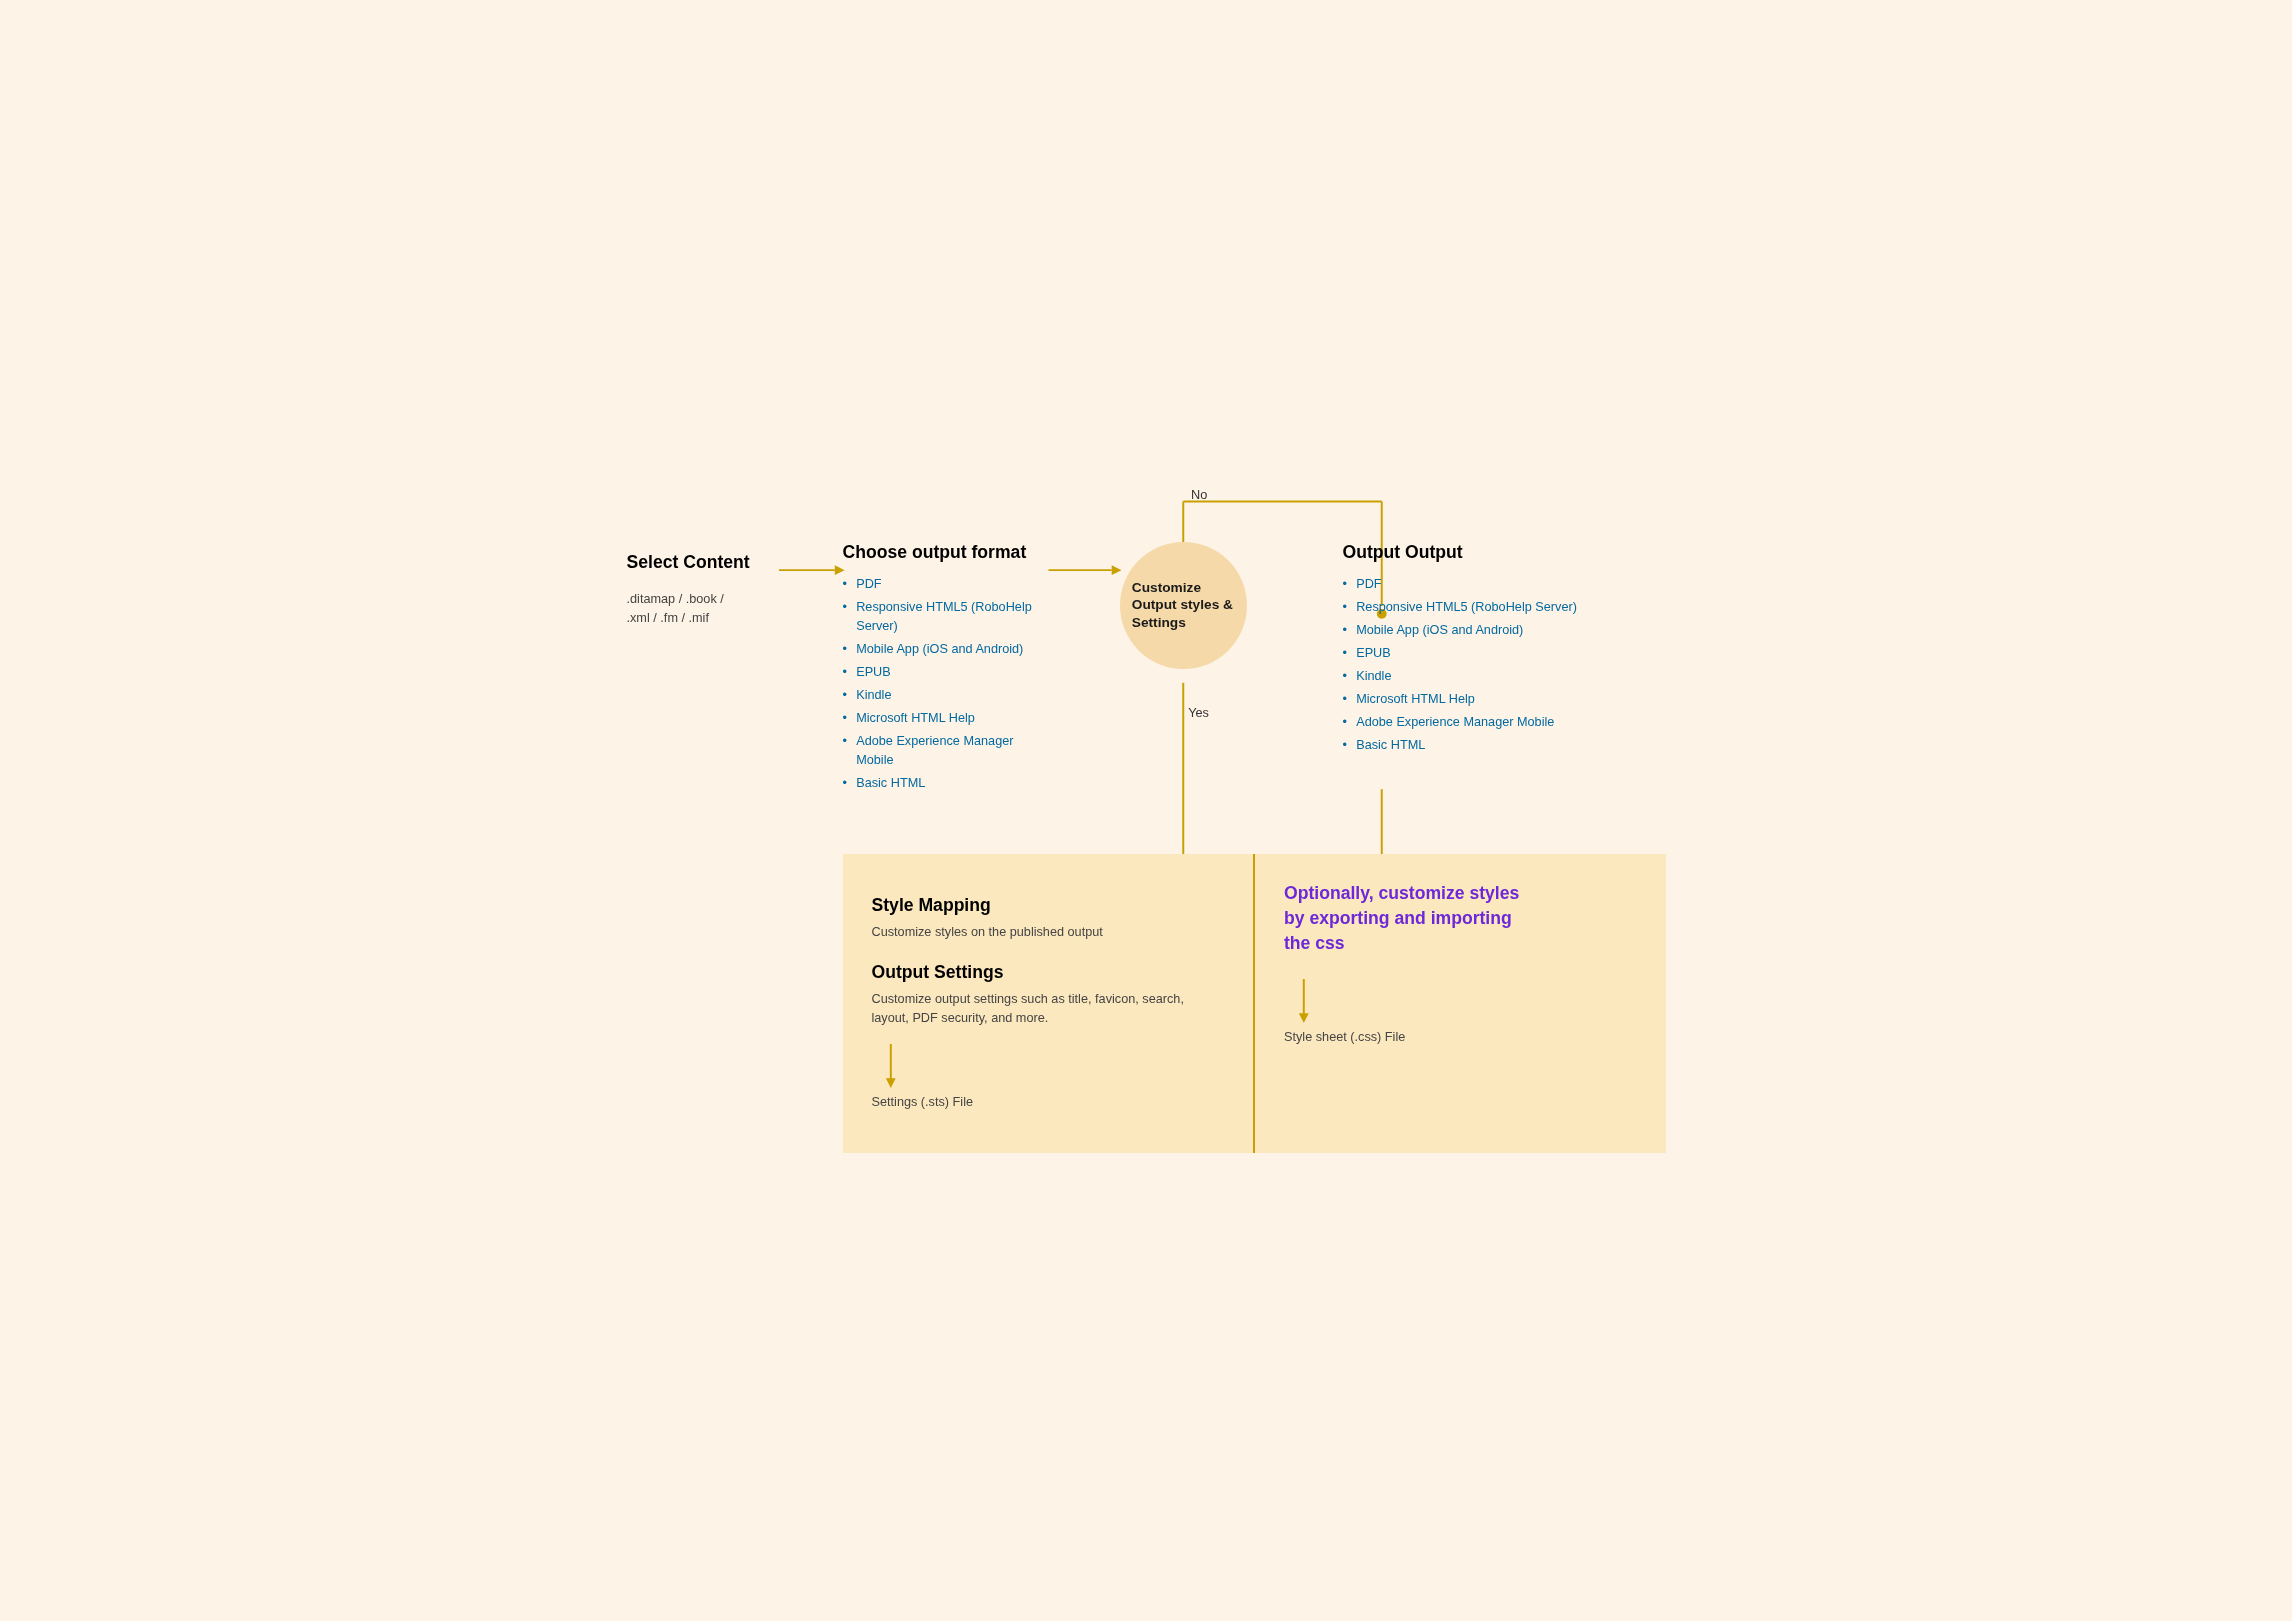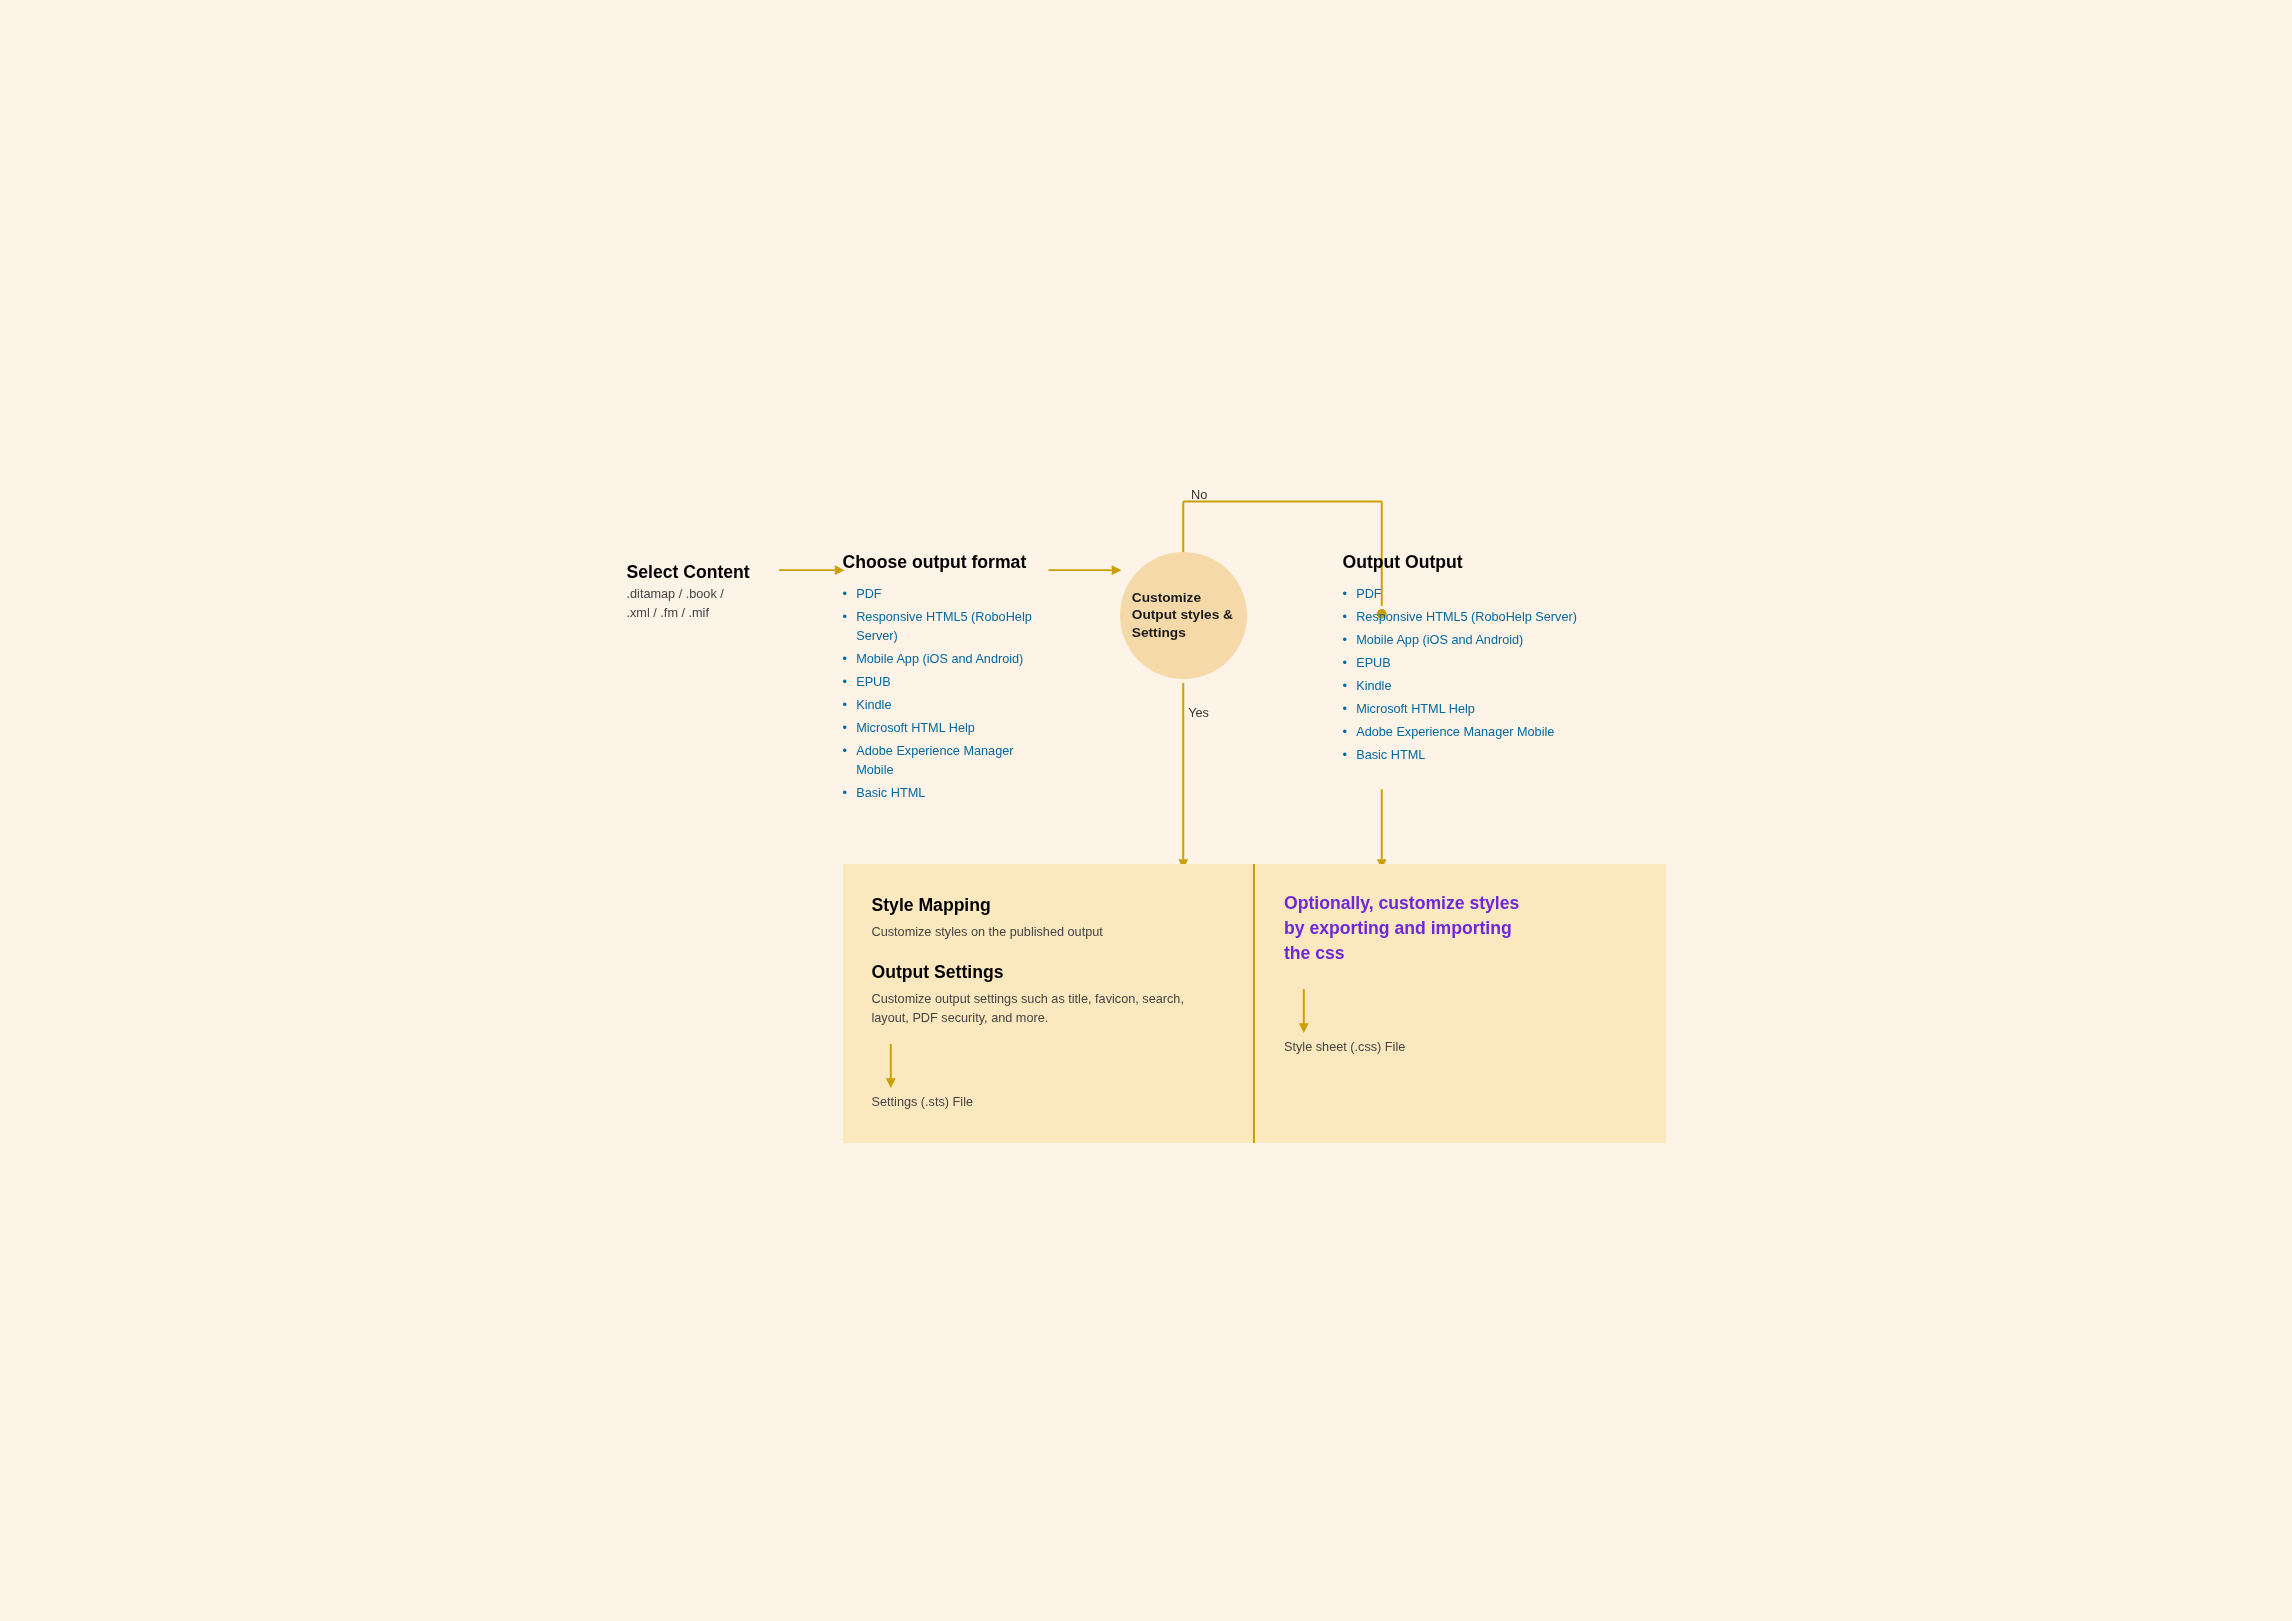--- a/index.html
+++ b/index.html
@@ -144,21 +144,21 @@
       <line x1="770" y1="313.5" x2="770" y2="385" stroke="#c9a000" stroke-width="2"></line>
       <polygon points="765,385 770,395 775,385" fill="#c9a000"></polygon>
     </svg>
 
     <div style="height:74px;"></div>
 
     <div class="row-main">
 
       <div class="col-sc">
         <div class="section-header">Select Content</div>
-        <div class="section-sub" style="margin-top:2px;white-space:pre-line;">.ditamap / .book /
+        <div class="section-sub" style="margin-top:17px;white-space:pre-line;">.ditamap / .book /
 .xml / .fm / .mif</div>
       </div>
 
       <div class="col-c1" style="width:64px;"></div>
 
       <div class="col-cf">
         <div class="section-header">Choose output format</div>
         <ul class="section-list">
           <li>PDF</li>
           <li>Responsive HTML5 (RoboHelp Server)</li>
@@ -197,21 +197,21 @@
 
     </div>
 
     <div style="height:59px;position:relative;">
     </div>
 
     <div class="row-bottom">
 
       <div style="width:216px;flex-shrink:0;"></div>
 
-      <div style="flex:1;background-color:#fce8be;padding:31px 29px;border-right:2px solid #c9a000;position:relative;">
+      <div style="flex:1;background-color:#fce8be;padding:41px 29px;border-right:2px solid #c9a000;position:relative;">
 
         <div style="position:absolute;top:-54px;left:50%;transform:translateX(-50%);display:flex;flex-direction:column;align-items:center;">
           
         </div>
 
         <div class="section-header">Style Mapping</div>
         <p class="section-sub" style="margin-top:7px;">Customize styles on the published output</p>
 
         <div class="section-header" style="margin-top:19.6px;">Output Settings</div>
         <p class="section-sub" style="margin-top:7.8px;">Customize output settings such as title, favicon, search, layout, PDF security, and more.</p>

